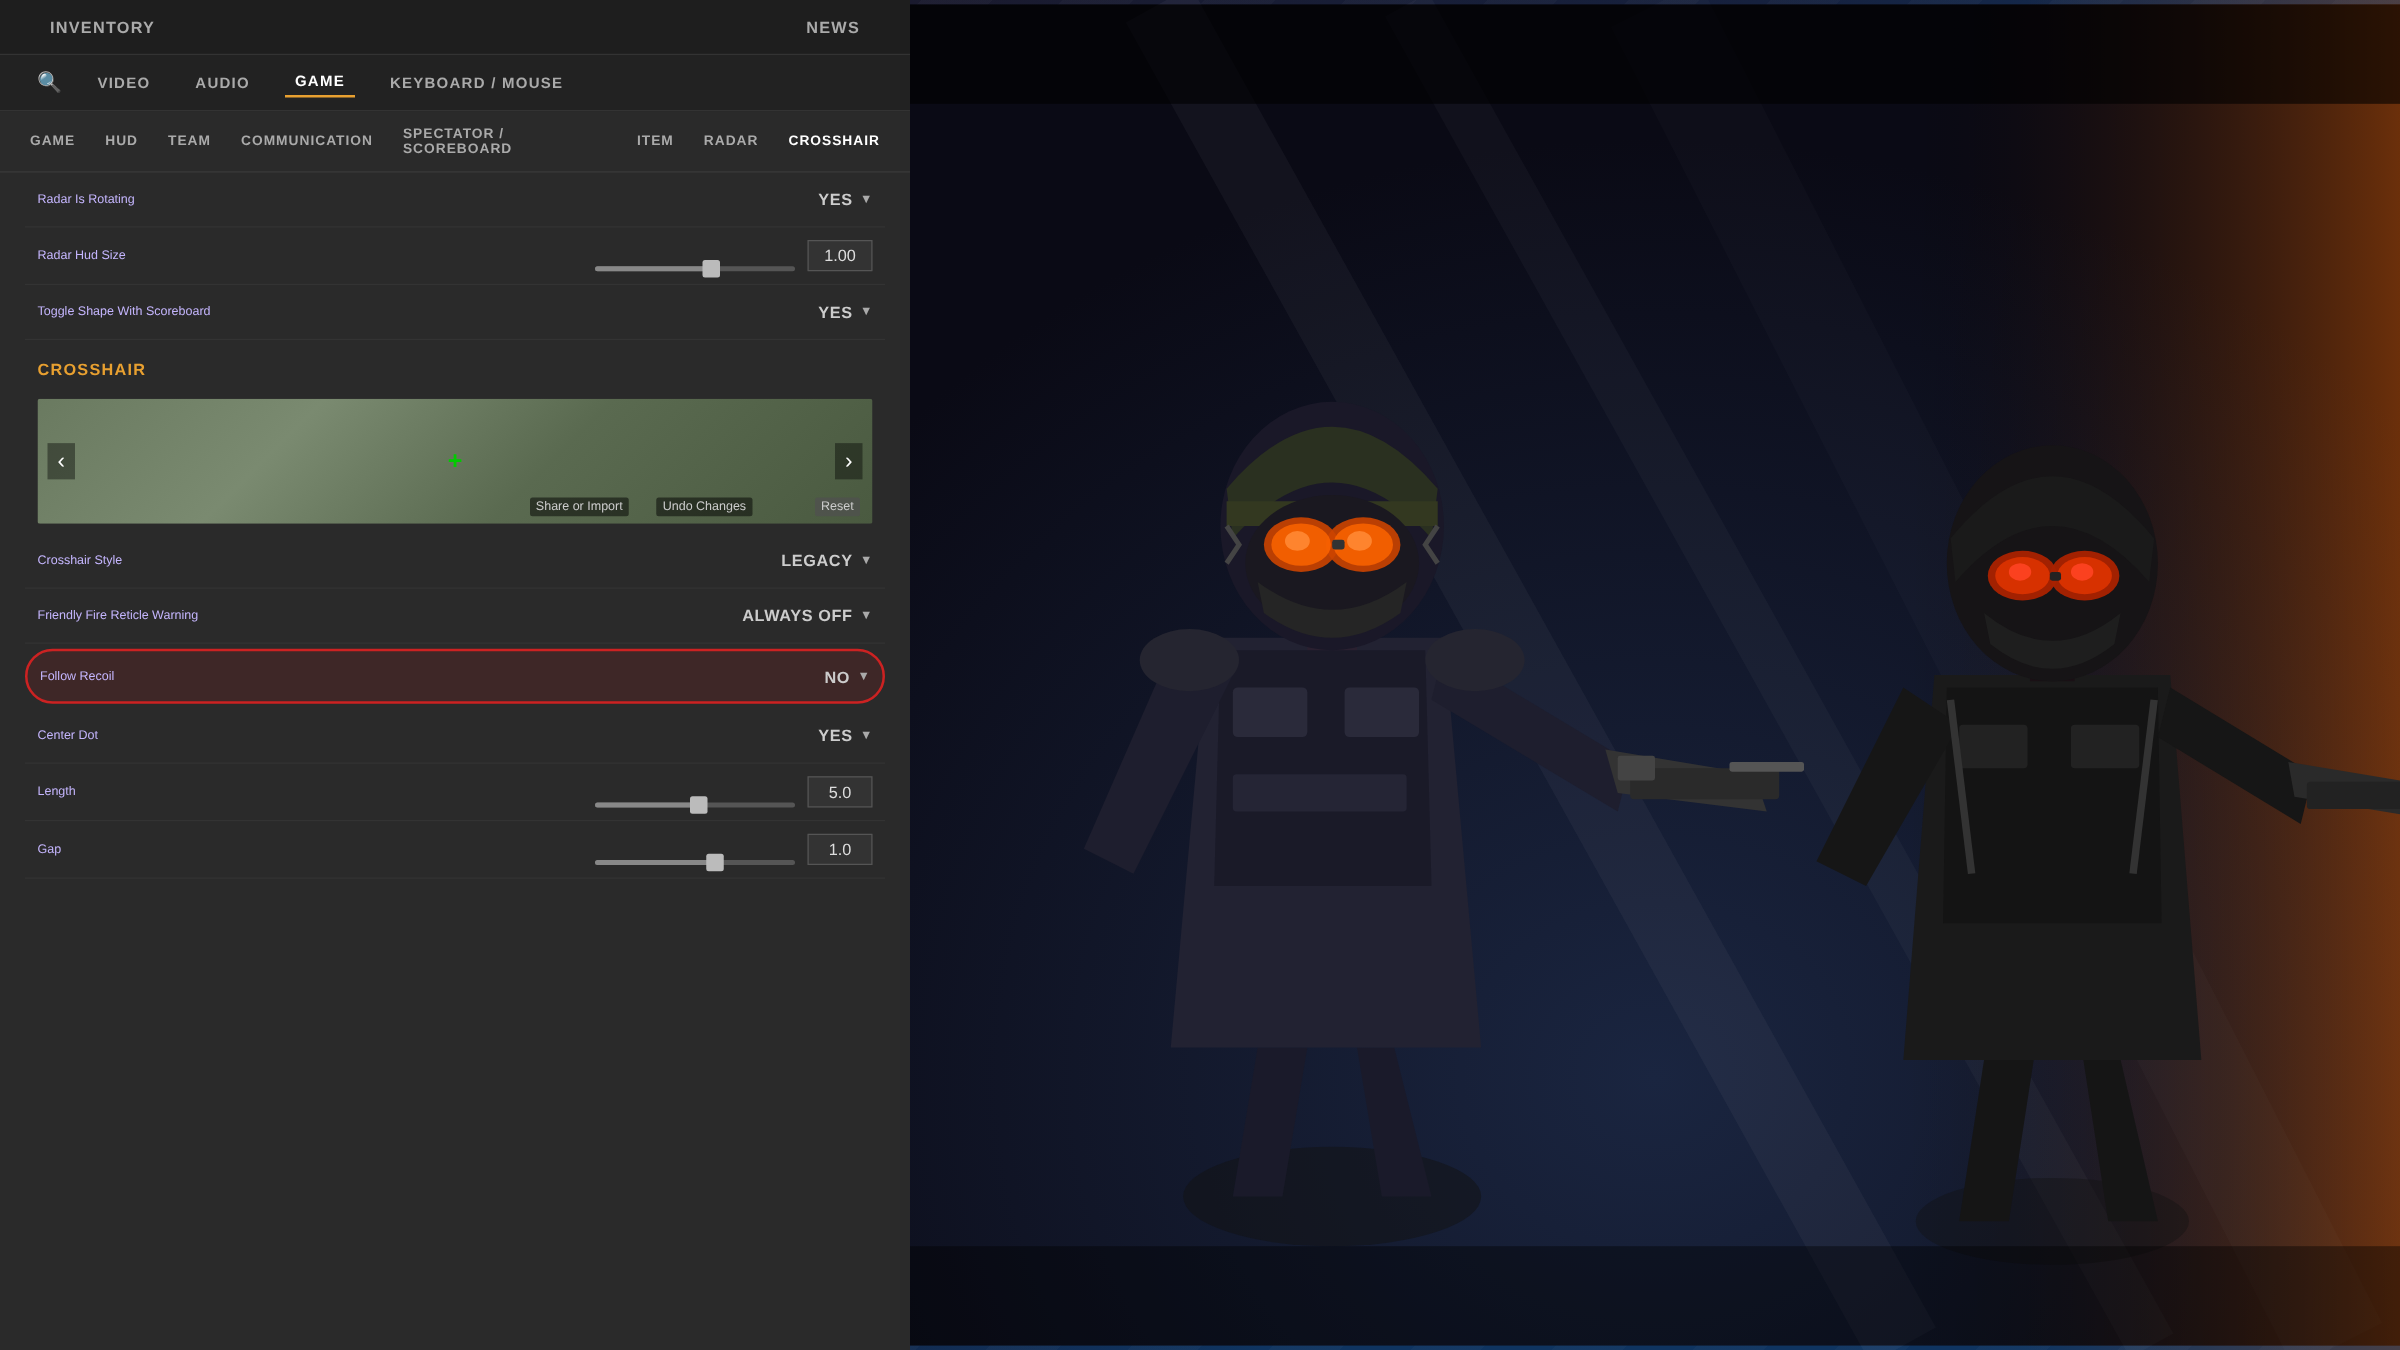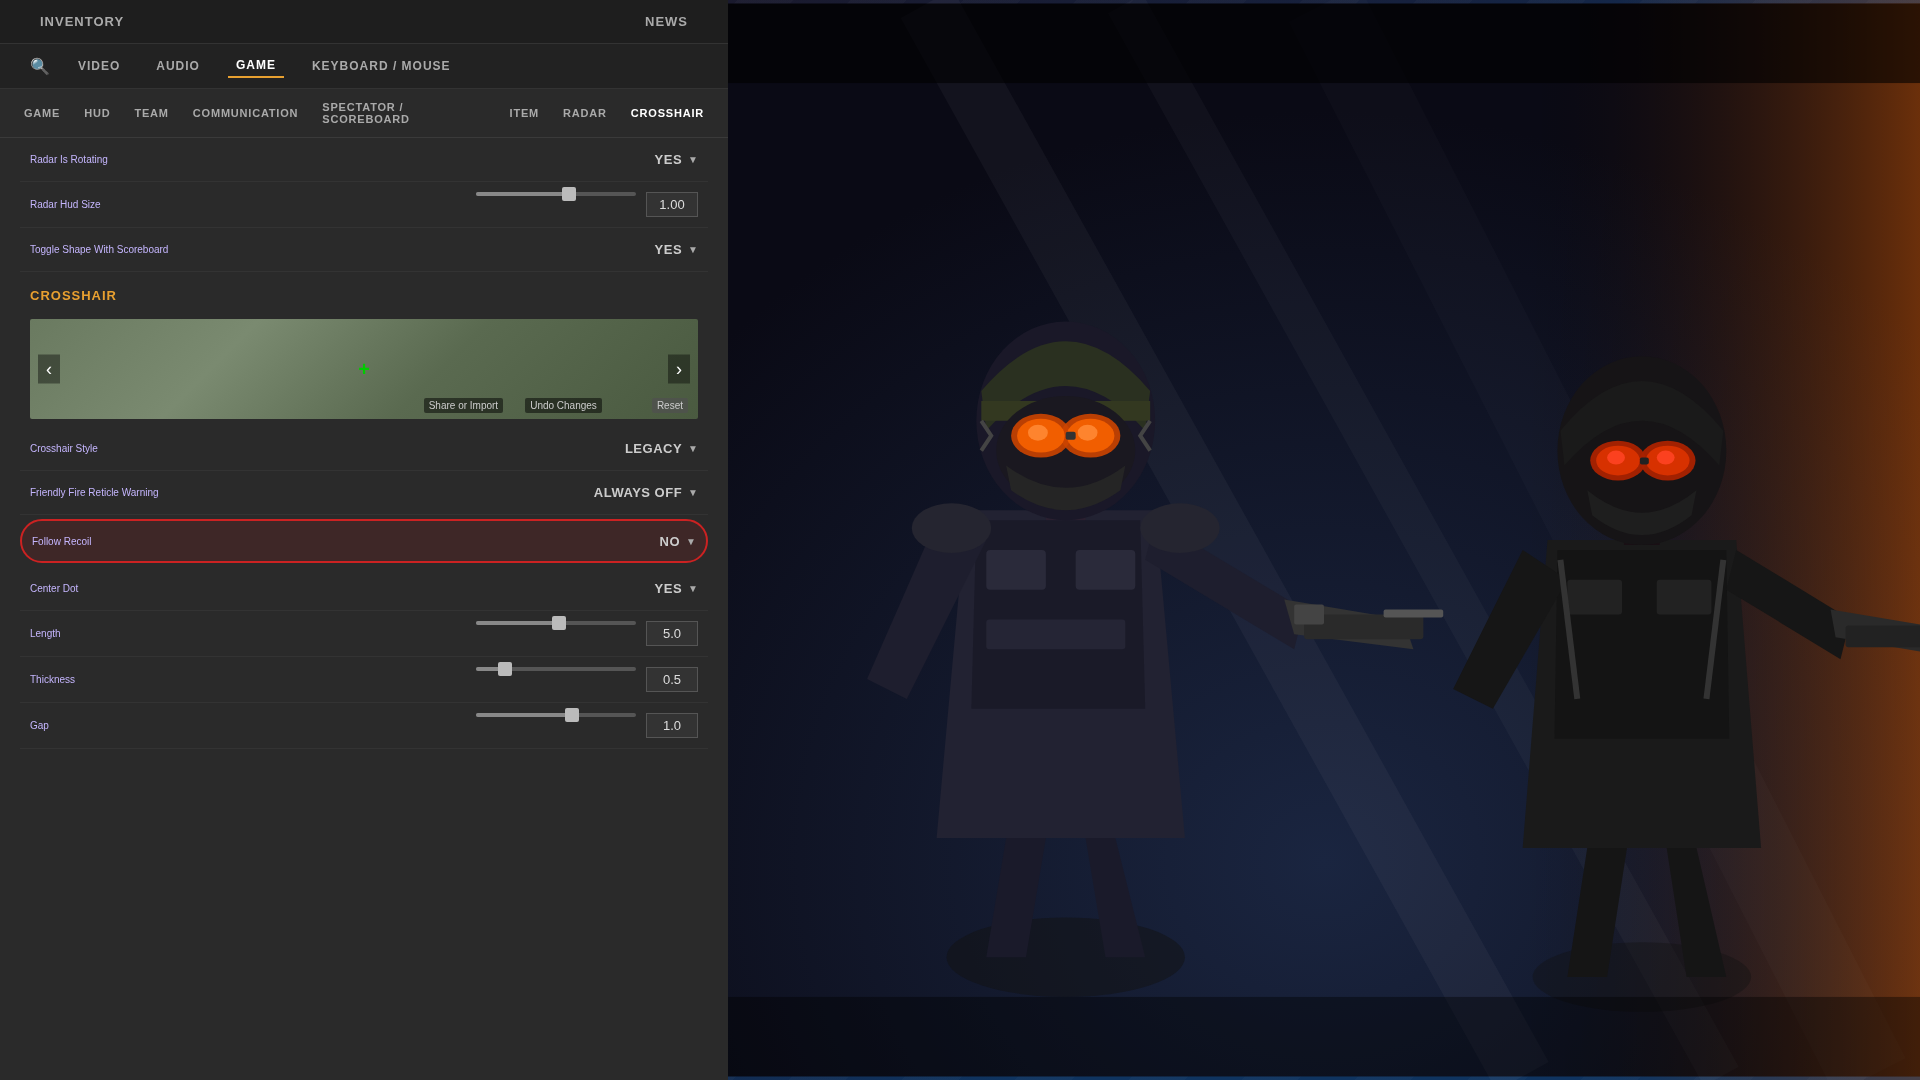--- a/index.html
+++ b/index.html
@@ -137,21 +137,21 @@
       letter-spacing: 0.5px;
     }
     .dropdown-arrow {
       color: #aaa;
       font-size: 10px;
     }
 
     
     .slider-wrap {
       display: flex;
-      align-items: flex-start;
+      align-items: flex-end;
       gap: 10px;
     }
     .slider-track {
       width: 160px;
       height: 4px;
       background: #555;
       border-radius: 2px;
       position: relative;
     }
     .slider-fill {
@@ -399,30 +399,20 @@
       <span class="setting-label">Length</span>
       <div class="slider-wrap">
         <div class="slider-track">
           <div class="slider-fill" style="width: 52%"></div>
           <div class="slider-thumb" style="left: 52%"></div>
         </div>
         <div class="slider-value-box">5.0</div>
       </div>
     </div>
 
-    <div class="setting-row">
-      <span class="setting-label">Thickness</span>
-      <div class="slider-wrap">
-        <div class="slider-track">
-          <div class="slider-fill" style="width: 18%"></div>
-          <div class="slider-thumb" style="left: 18%"></div>
-        </div>
-        <div class="slider-value-box">0.5</div>
-      </div>
-    </div>
 
     <div class="setting-row">
       <span class="setting-label">Gap</span>
       <div class="slider-wrap">
         <div class="slider-track">
           <div class="slider-fill" style="width: 60%"></div>
           <div class="slider-thumb" style="left: 60%"></div>
         </div>
         <div class="slider-value-box">1.0</div>
       </div>

